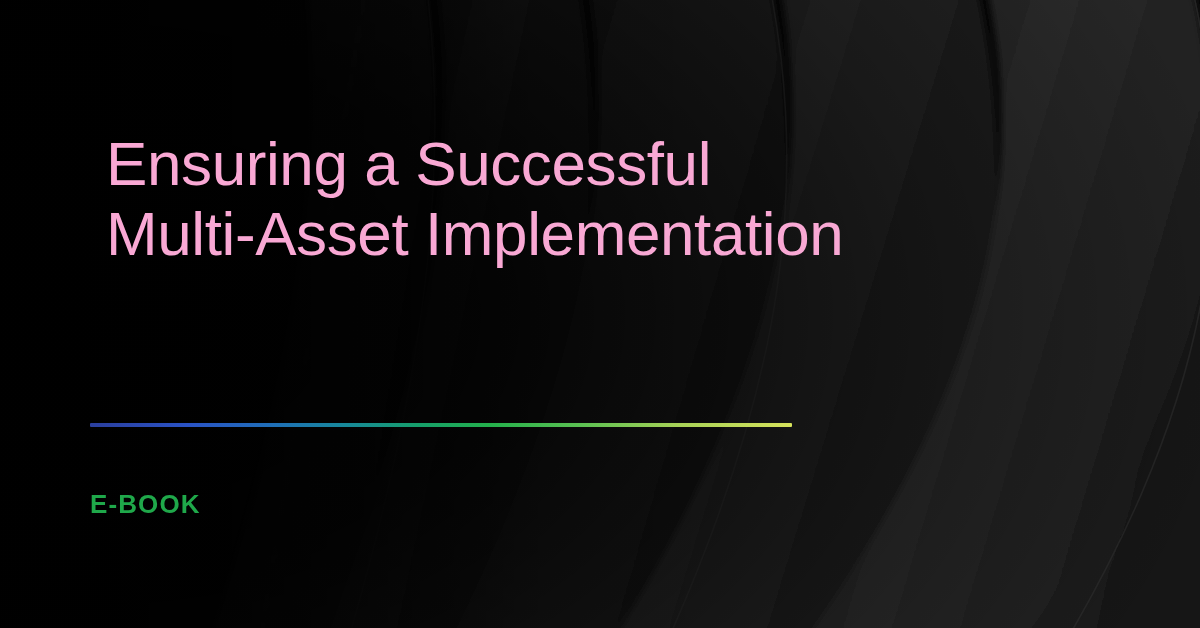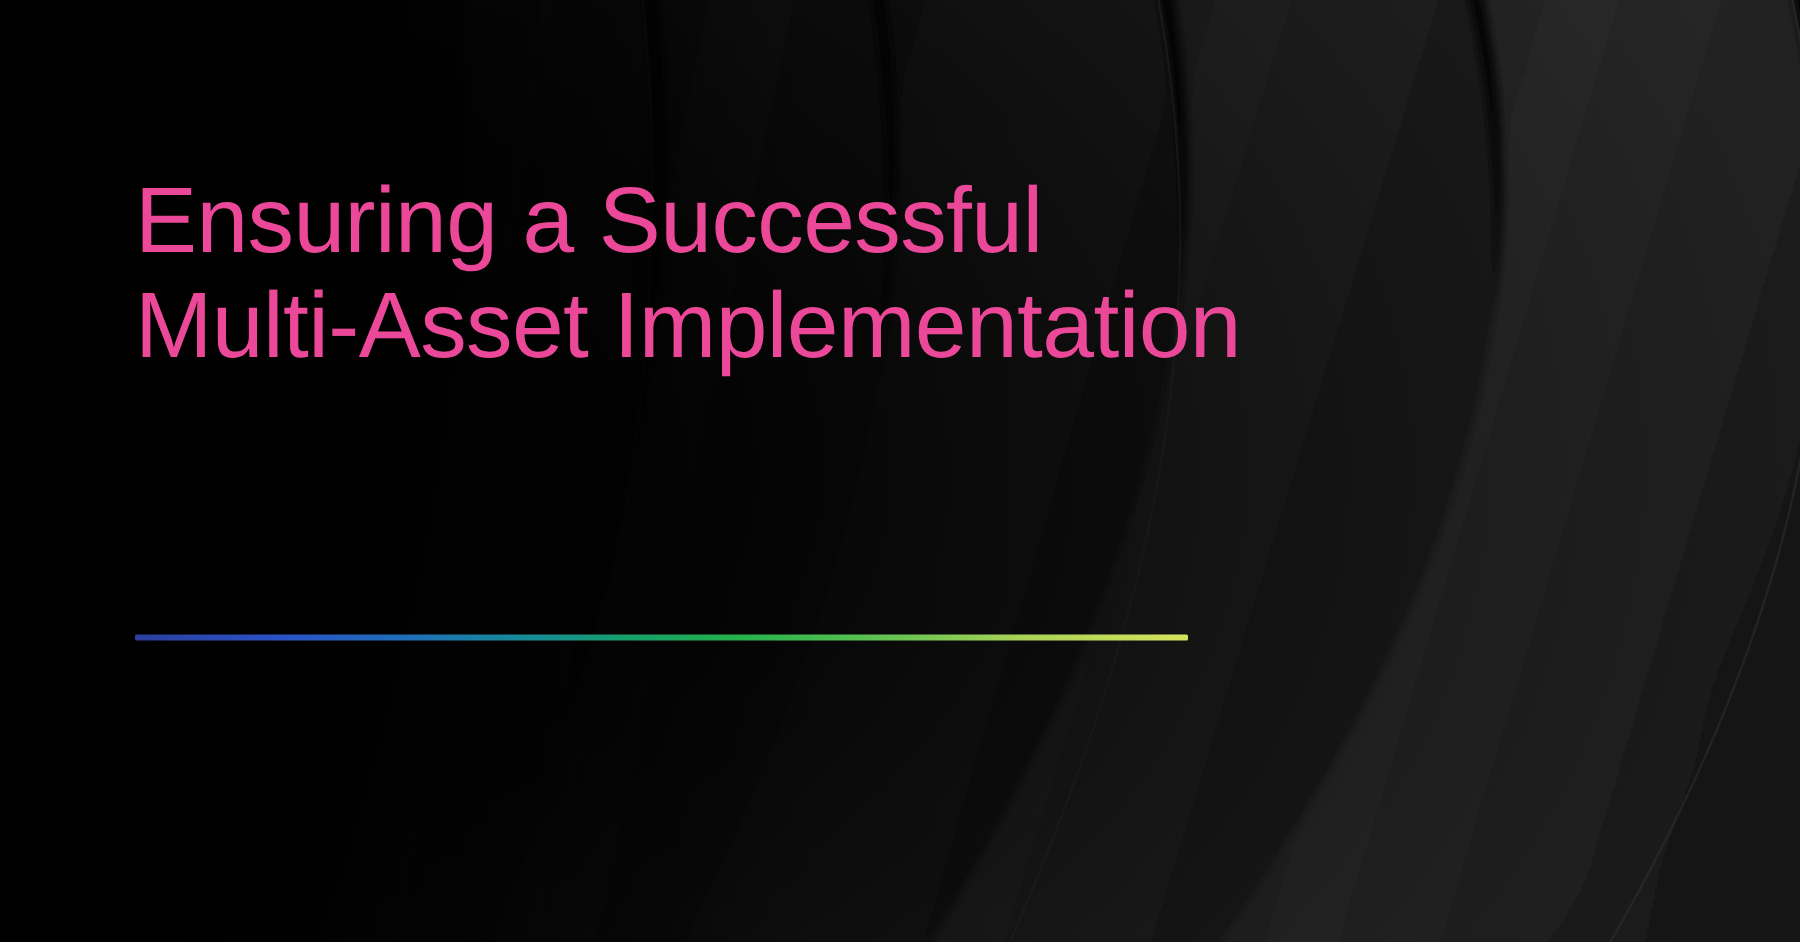--- a/index.html
+++ b/index.html
@@ -44,23 +44,23 @@
     left: 90px;
     top: 0;
     width: 1020px;
     height: 100%;
   }
 
   .cover-title {
     position: absolute;
     top: 113px;
     left: 0;
-    margin: 0;
+    margin: 16px;
     width: 960px;
-    color: #ec4899;
+    color: #f9a8d4;
     font-family: "Liberation Sans", sans-serif;
     font-size: 62px;
     font-weight: 400;
     line-height: 70px;
     letter-spacing: -0.4px;
     white-space: pre-line;
   }
 
   .accent-rule {
     position: absolute;
@@ -161,15 +161,16 @@
 
   <div class="bg-vignette"></div>
 
   <div class="content">
 
     <h1 class="cover-title">Ensuring a Successful
 Multi-Asset Implementation</h1>
 
     <hr class="accent-rule">
 
+    <p class="kicker">E-BOOK</p>
 
   </div>
 </div>
 
 </body></html>

